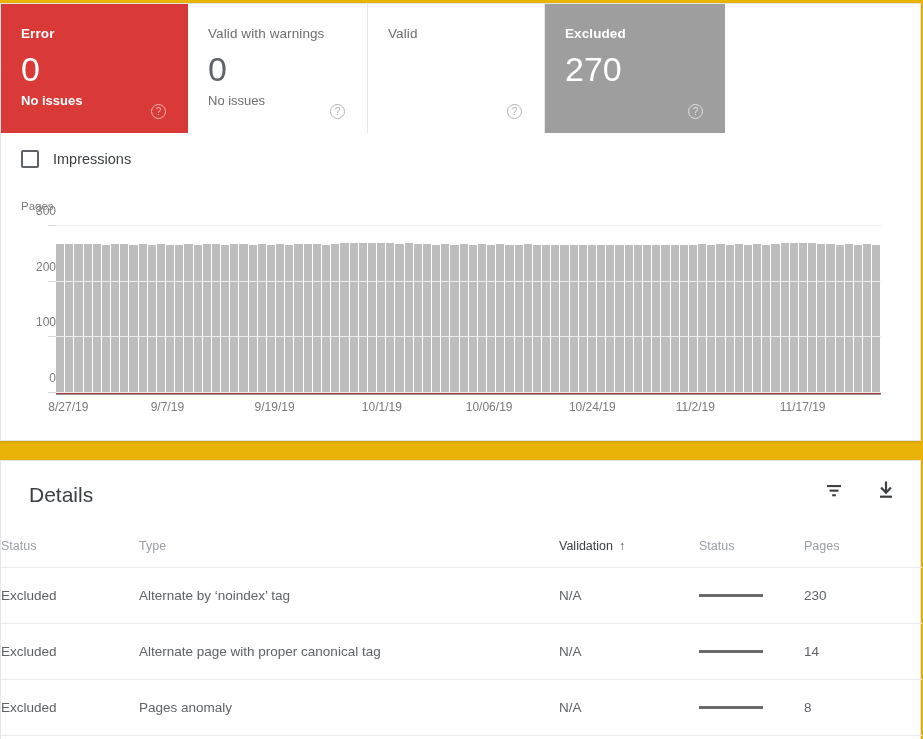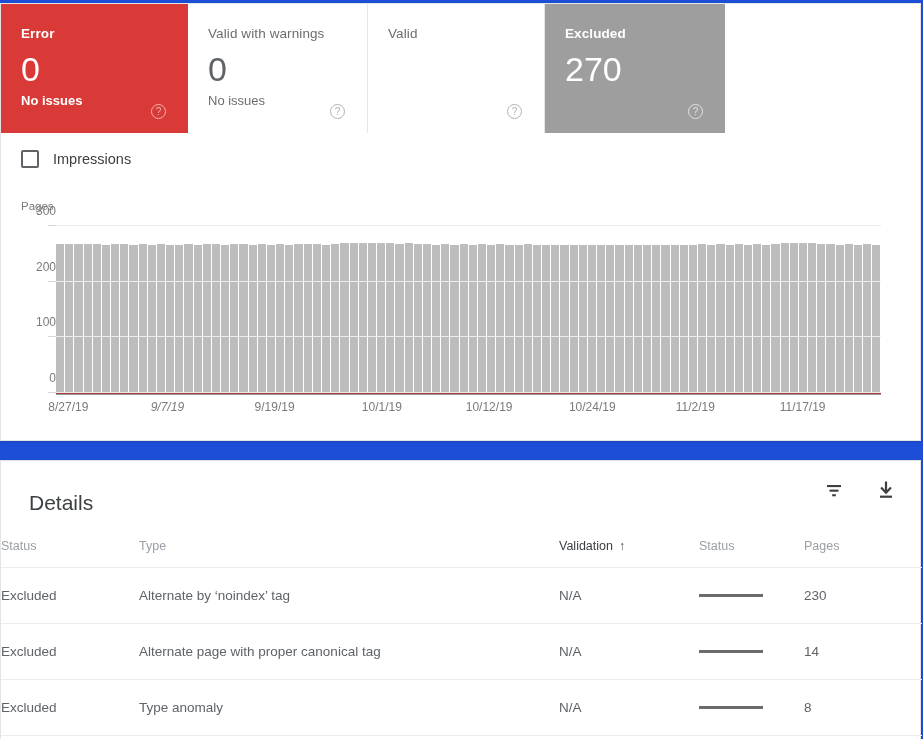--- a/index.html
+++ b/index.html
@@ -4,21 +4,21 @@
 <style>
   * { box-sizing: border-box; }
   html, body {
     margin: 0; padding: 0;
     width: 923px; height: 739px;
     background: #f5f5f5;
     font-family: "Liberation Sans", sans-serif;
     overflow: hidden;
   }
 
-  #app { position: relative; width: 923px; height: 739px; background: #1d4ed8; }
+  #app { position: relative; width: 923px; height: 739px; background: #eab308; }
 
   
   .chart-card {
     position: absolute;
     left: 0px; top: 3px;
     width: 921px; height: 438px;
     background: #ffffff;
     border: 1px solid #e4e4e4;
     box-shadow: 0 1px 2px rgba(0,0,0,.14);
   }
@@ -150,21 +150,21 @@
     position: absolute;
     left: 0px; top: 460px;
     width: 921px; height: 285px;
     background: #ffffff;
     border: 1px solid #e4e4e4;
     box-shadow: 0 1px 2px rgba(0,0,0,.14);
   }
   .details-head {
     position: relative;
     height: 72px;
-    padding: 30px 0 0 28px;
+    padding: 22px 0 0 28px;
   }
   .details-title { font-size: 21px; color: #3c4043; font-weight: 400; }
   .head-actions {
     position: absolute; right: 22px; top: 18px;
     display: flex; align-items: center; gap: 28px;
   }
   .icon-btn { width: 24px; height: 24px; cursor: pointer; color: #3c4043; }
 
   table.details { width: 100%; border-collapse: collapse; table-layout: fixed; }
   table.details th {
@@ -342,24 +342,24 @@
           <div class="ytick-tail" style="bottom: 33.3333%;"></div>
           <div class="gridline" style="bottom: 66.6667%;"></div>
           <div class="ytick" style="bottom: 66.6667%; left: -60px; right: auto;">200</div>
           <div class="ytick-tail" style="bottom: 66.6667%;"></div>
           <div class="gridline" style="bottom: 100%;"></div>
           <div class="ytick" style="bottom: 100%; left: -60px; right: auto;">300</div>
           <div class="ytick-tail" style="bottom: 100%;"></div>
         </div>
       <div class="xticks" id="xticks">
           <div class="xtick" style="left: 1.5%;">8/27/19</div>
-          <div class="xtick" style="left: 13.5%; font-style: italic;">9/7/19</div>
+          <div class="xtick" style="left: 13.5%;">9/7/19</div>
           <div class="xtick" style="left: 26.5%;">9/19/19</div>
           <div class="xtick" style="left: 39.5%;">10/1/19</div>
-          <div class="xtick" style="left: 52.5%;">10/12/19</div>
+          <div class="xtick" style="left: 52.5%;">10/06/19</div>
           <div class="xtick" style="left: 65%;">10/24/19</div>
           <div class="xtick" style="left: 77.5%;">11/2/19</div>
           <div class="xtick" style="left: 90.5%;">11/17/19</div>
         </div>
     </div>
   </div>
 
   <div class="details-card">
     <div class="details-head">
       <div class="details-title">Details</div>
@@ -406,21 +406,21 @@
             <td class="c-status">Excluded</td>
             <td class="c-type">Alternate page with proper canonical tag</td>
             <td class="c-val">N/A</td>
             <td class="c-trend">
               <span class="spark"></span>
             </td>
             <td class="c-pages">14</td>
           </tr>
           <tr>
             <td class="c-status">Excluded</td>
-            <td class="c-type">Type anomaly</td>
+            <td class="c-type">Pages anomaly</td>
             <td class="c-val">N/A</td>
             <td class="c-trend">
               <span class="spark"></span>
             </td>
             <td class="c-pages">8</td>
           </tr>
         </tbody>
     </table>
   </div>
 

